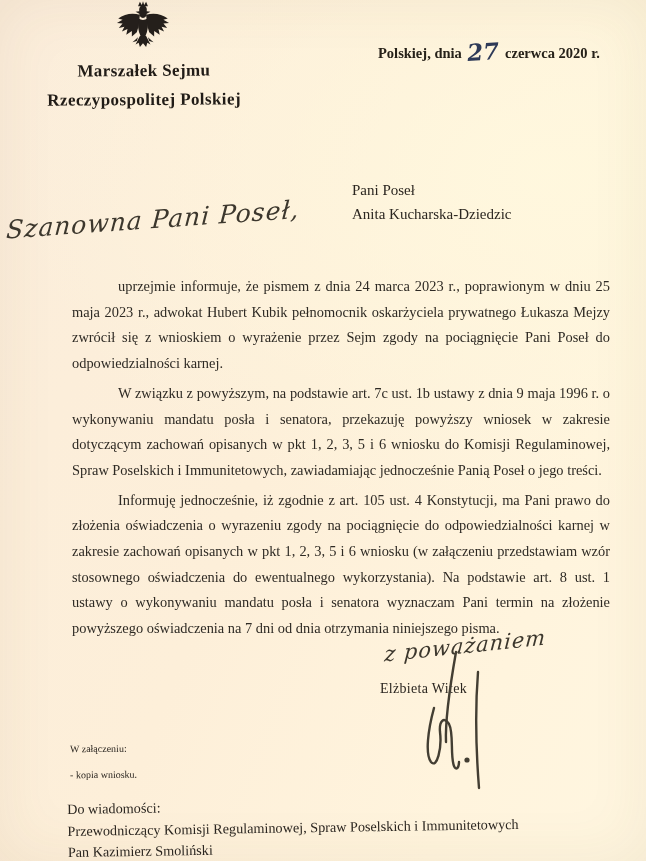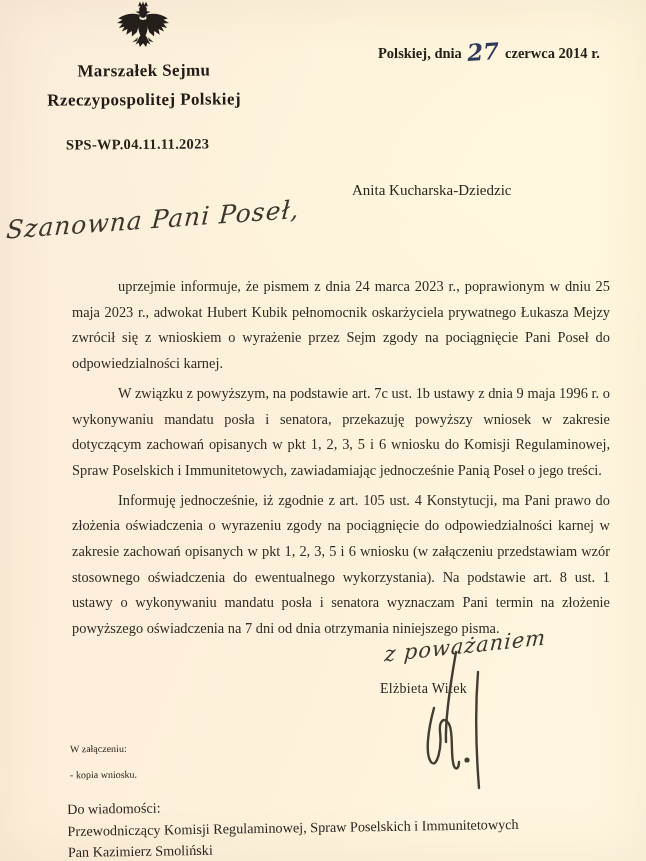--- a/index.html
+++ b/index.html
@@ -102,26 +102,26 @@
   </div>
 
   <div class="abs sender">
     <div>Marszałek Sejmu</div>
     <div>Rzeczypospolitej Polskiej</div>
   </div>
 
   <div class="abs dateline">
     <span>Polskiej, dnia</span>
     <span class="hand day-hand">27</span>
-    <span>czerwca 2014 r.</span>
+    <span>czerwca 2020 r.</span>
   </div>
 
-  <div class="abs refnum">SPS-WP.04.11.11.2023</div>
 
   <div class="abs recipient">
+    <div>Pani Poseł</div>
     <div>Anita Kucharska-Dziedzic</div>
   </div>
 
   <div class="abs salutation hand">Szanowna Pani Poseł,</div>
 
   <div class="abs letter-body">
     <p>uprzejmie informuje, że pismem z dnia 24 marca 2023 r., poprawionym w dniu 25 maja 2023 r., adwokat Hubert Kubik pełnomocnik oskarżyciela prywatnego Łukasza Mejzy zwrócił się z wnioskiem o wyrażenie przez Sejm zgody na pociągnięcie Pani Poseł do odpowiedzialności karnej.</p>
     <p>W związku z powyższym, na podstawie art. 7c ust. 1b ustawy z dnia 9 maja 1996 r. o wykonywaniu mandatu posła i senatora, przekazuję powyższy wniosek w zakresie dotyczącym zachowań opisanych w pkt 1, 2, 3, 5 i 6 wniosku do Komisji Regulaminowej, Spraw Poselskich i Immunitetowych, zawiadamiając jednocześnie Panią Poseł o jego treści.</p>
     <p>Informuję jednocześnie, iż zgodnie z art. 105 ust. 4 Konstytucji, ma Pani prawo do złożenia oświadczenia o wyrazeniu zgody na pociągnięcie do odpowiedzialności karnej w zakresie zachowań opisanych w pkt 1, 2, 3, 5 i 6 wniosku (w załączeniu przedstawiam wzór stosownego oświadczenia do ewentualnego wykorzystania). Na podstawie art. 8 ust. 1 ustawy o wykonywaniu mandatu posła i senatora wyznaczam Pani termin na złożenie powyższego oświadczenia na 7 dni od dnia otrzymania niniejszego pisma.</p>
   </div>

